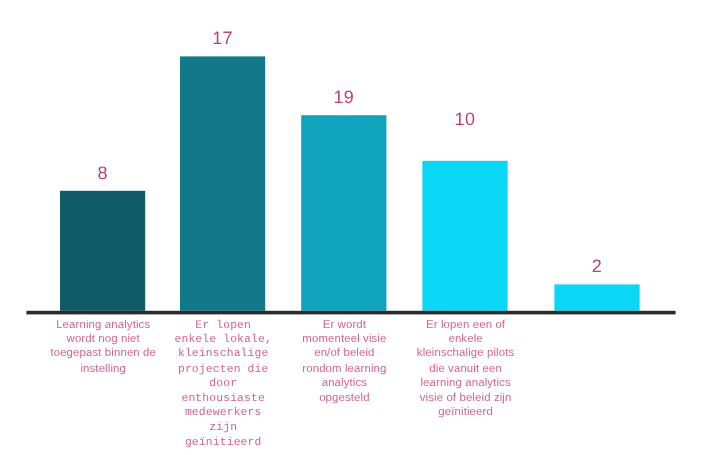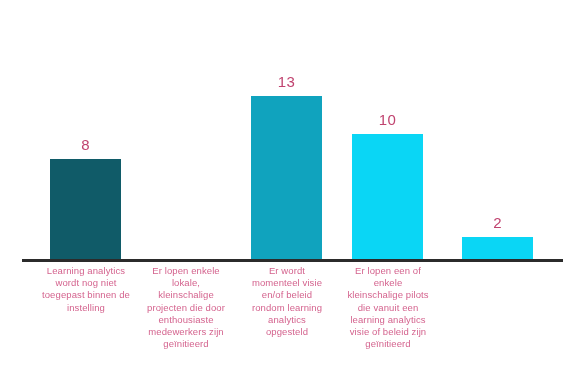--- a/index.html
+++ b/index.html
@@ -77,40 +77,44 @@
 
 <div id="chart-root">
 
   <div id="plot-area">
 
     <div class="bar-slot" style="left:50px; width:71px;">
       <div class="bar-value">8</div>
       <div class="bar-rect" style="height:100px; background:#105b68;"></div>
     </div>
 
+    <div class="bar-slot" style="left:150px; width:71px;">
+      <div class="bar-value">17</div>
+      <div class="bar-rect" style="height:212px; background:#11798a;"></div>
+    </div>
 
     <div class="bar-slot" style="left:251px; width:71px;">
-      <div class="bar-value">13</div>
+      <div class="bar-value">19</div>
       <div class="bar-rect" style="height:163px; background:#10a3be;"></div>
     </div>
 
-    <div class="bar-slot" style="left:352px; width:71px;">
+    <div class="bar-slot" style="left:352px; width:71px;gap:20px;">
       <div class="bar-value">10</div>
       <div class="bar-rect" style="height:125px; background:#0ad6f5;"></div>
     </div>
 
     <div class="bar-slot" style="left:462px; width:71px;">
       <div class="bar-value">2</div>
       <div class="bar-rect" style="height:22px; background:#0ad6f5;"></div>
     </div>
 
   </div>
 
   <div id="axis-line"></div>
 
   <div id="labels-row">
     <div class="cat-label" style="left:42px; width:88px;">Learning analytics wordt nog niet toegepast binnen de instelling</div>
-    <div class="cat-label" style="left:143px; width:86px;">Er lopen enkele lokale, kleinschalige projecten die door enthousiaste medewerkers zijn geïnitieerd</div>
+    <div class="cat-label" style="left:143px; width:86px;font-family:Liberation Mono, monospace;">Er lopen enkele lokale, kleinschalige projecten die door enthousiaste medewerkers zijn geïnitieerd</div>
     <div class="cat-label" style="left:347px; width:82px;">Er lopen een of enkele kleinschalige pilots die vanuit een learning analytics visie of beleid zijn geïnitieerd</div>
     <div class="cat-label" style="left:248px; width:78px;">Er wordt momenteel visie en/of beleid rondom learning analytics opgesteld</div>
   </div>
 
 </div>
 
 </body></html>

